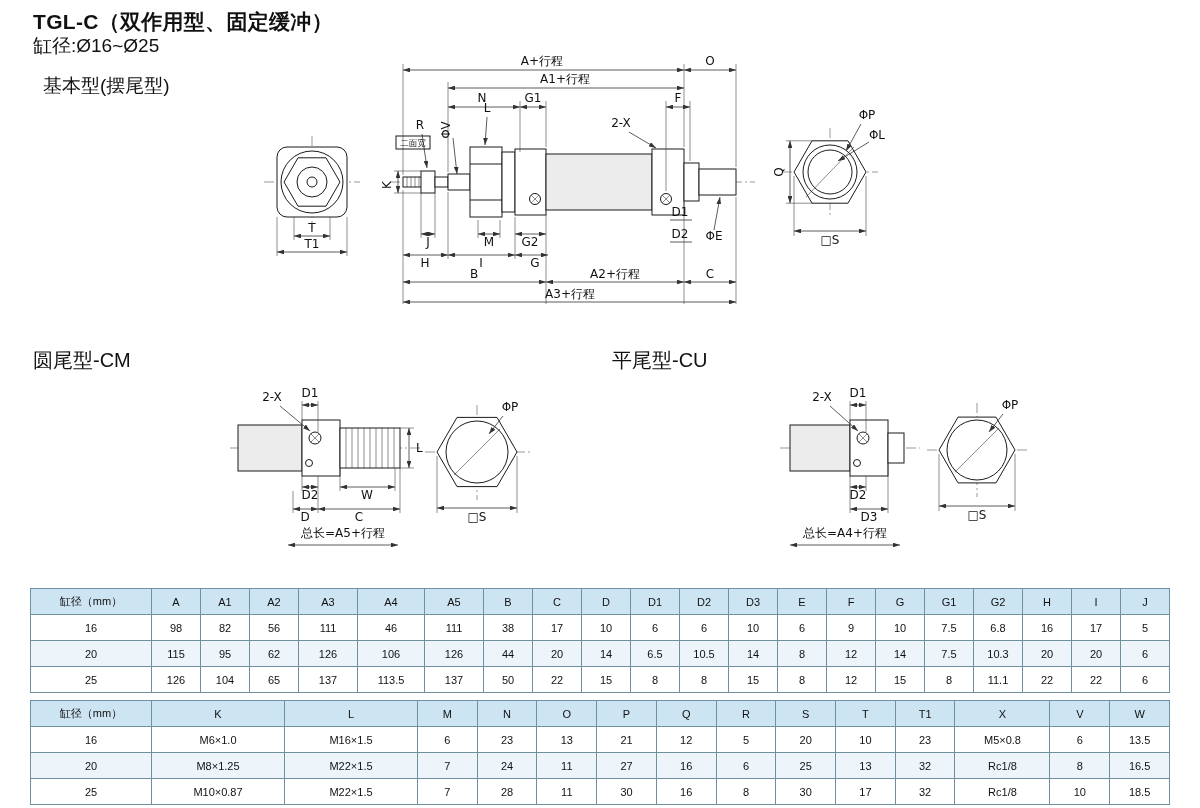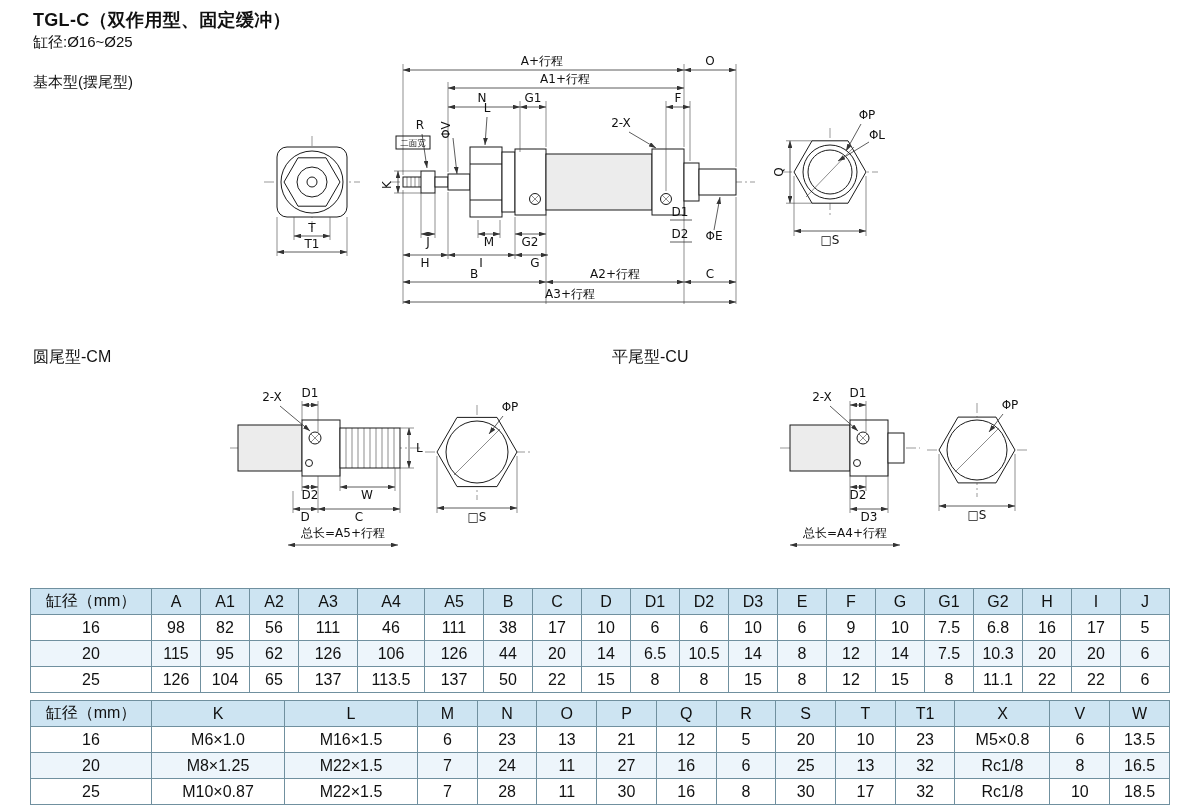--- a/index.html
+++ b/index.html
@@ -1,52 +1,52 @@
 <!DOCTYPE html>
 <html><head>
 <meta charset="utf-8">
 <style>
 html,body{margin:0;padding:0;background:#fff}
 .page{position:relative;width:1200px;height:808px;background:#fff;font-family:"Liberation Sans","DejaVu Sans",sans-serif;color:#111;overflow:hidden}
 .abs{position:absolute}
-.title{font-size:18px;font-weight:700;letter-spacing:.3px}
-.sub{font-size:15px}
-.sec{font-size:16px}
+.title{font-size:21px;font-weight:700;letter-spacing:.3px}
+.sub{font-size:19px}
+.sec{font-size:20px}
 svg{overflow:visible}
 svg text{font-family:"DejaVu Sans","Liberation Sans",sans-serif;font-size:12px;fill:#111;text-anchor:middle}
 svg text.sm{font-size:8.5px}
 svg text.st{text-anchor:start}
 .ln{stroke:#1a1a1a;stroke-width:1;fill:none}
 .fill{fill:#fff;stroke:#1a1a1a;stroke-width:1}
 .gray{fill:#ececec;stroke:#1a1a1a;stroke-width:1}
 .thin{stroke:#1a1a1a;stroke-width:.5;fill:none}
 .dim{stroke:#333;stroke-width:.8;fill:none}
 .ext{stroke:#444;stroke-width:.6;fill:none}
 .cl{stroke:#555;stroke-width:.6;fill:none;stroke-dasharray:10 3 2 3}
-.dim-table{border-collapse:collapse;table-layout:fixed;width:1140px;font-size:16px}
+.dim-table{border-collapse:collapse;table-layout:fixed;width:1140px;font-size:11px}
 .dim-table th,.dim-table td{border:1px solid #70909f;text-align:center;padding:2px 1px;height:21px;white-space:nowrap;overflow:hidden}
 .dim-table th{background:#cde4f2;font-weight:400}
 .dim-table tbody tr:nth-child(2) td{background:#edf5fb}
 #t1 th:nth-child(1){width:118px}
 #t1 th:nth-child(5){width:56px}
 #t1 th:nth-child(6){width:64px}
 #t1 th:nth-child(7){width:56px}
 #t2 th:nth-child(1){width:118px}
 #t2 th:nth-child(2){width:130px}
 #t2 th:nth-child(3){width:130px}
 #t2 th:nth-child(13){width:92px}
 </style>
 </head>
 <body>
 
 <div class="page">
 
   <div class="abs title" style="left:33px;top:8px">TGL-C（双作用型、固定缓冲）</div>
   <div class="abs sub" style="left:33px;top:33px">缸径:Ø16~Ø25</div>
-  <div class="abs sub" style="left:33px;top:73px">基本型(摆尾型)</div>
+  <div class="abs sub" style="left:43px;top:73px">基本型(摆尾型)</div>
   <div class="abs sec" style="left:33px;top:347px">圆尾型-CM</div>
   <div class="abs sec" style="left:612px;top:347px">平尾型-CU</div>
 
   <svg class="abs" style="left:250px;top:50px" width="660" height="272" viewBox="0 0 660 272">
     <defs>
       <marker id="ar1" markerWidth="9" markerHeight="6" refX="9" refY="3" orient="auto-start-reverse">
         <path d="M0,0 L9,3 L0,6 z" fill="#333"></path>
       </marker>
     </defs>
 

